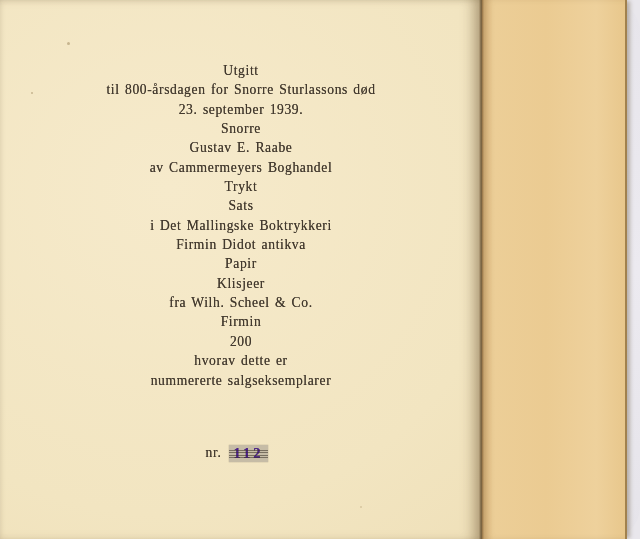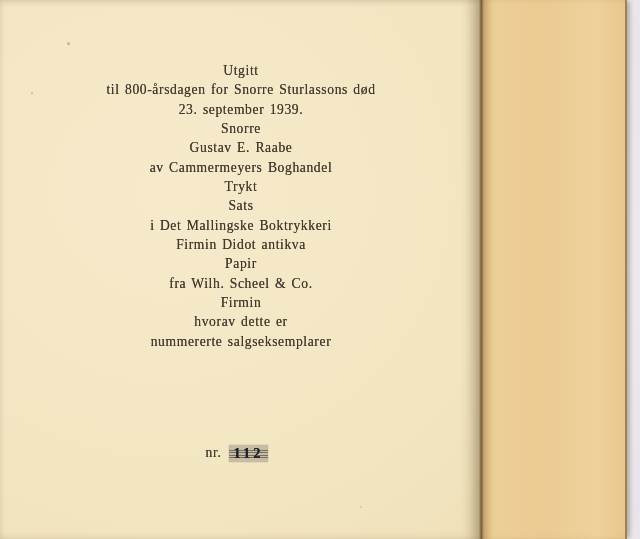--- a/index.html
+++ b/index.html
@@ -69,21 +69,21 @@
     letter-spacing: 0.05em;
     text-shadow: 0 0 0.4px rgba(62, 52, 40, 0.8);
     line-height: 19px;
   }
   .stamp {
     display: inline-block;
     position: relative;
     margin-left: 7px;
     padding: 0 5px 1px 5px;
     background: #c6bca6;
-    color: #0f172a;
+    color: #4c1d95;
     font-weight: 700;
     font-size: 14.5px;
     letter-spacing: 3px;
     line-height: 16px;
     vertical-align: -1px;
     box-shadow: 0 0 1px rgba(90,80,60,0.5);
   }
   .stamp::after {
     content: "";
     position: absolute;
@@ -118,22 +118,24 @@
       <div class="line">til 800-årsdagen for Snorre Sturlassons død</div>
       <div class="line">23. september 1939.</div>
       <div class="line">Snorre</div>
       <div class="line">Gustav E. Raabe</div>
       <div class="line">av Cammermeyers Boghandel</div>
       <div class="line">Trykt</div>
       <div class="line">Sats</div>
       <div class="line">i Det Mallingske Boktrykkeri</div>
       <div class="line">Firmin Didot antikva</div>
       <div class="line">Papir</div>
+      <div class="line">Klisjeer</div>
       <div class="line">fra Wilh. Scheel &amp; Co.</div>
       <div class="line">Firmin</div>
+      <div class="line">200</div>
       <div class="line">hvorav dette er</div>
       <div class="line">nummererte salgseksemplarer</div>
     </div>
 
     <div class="nr-line">
       <span>nr.</span><span class="stamp">112</span>
     </div>
 
     <div class="speck s1"></div>
     <div class="speck s2"></div>

